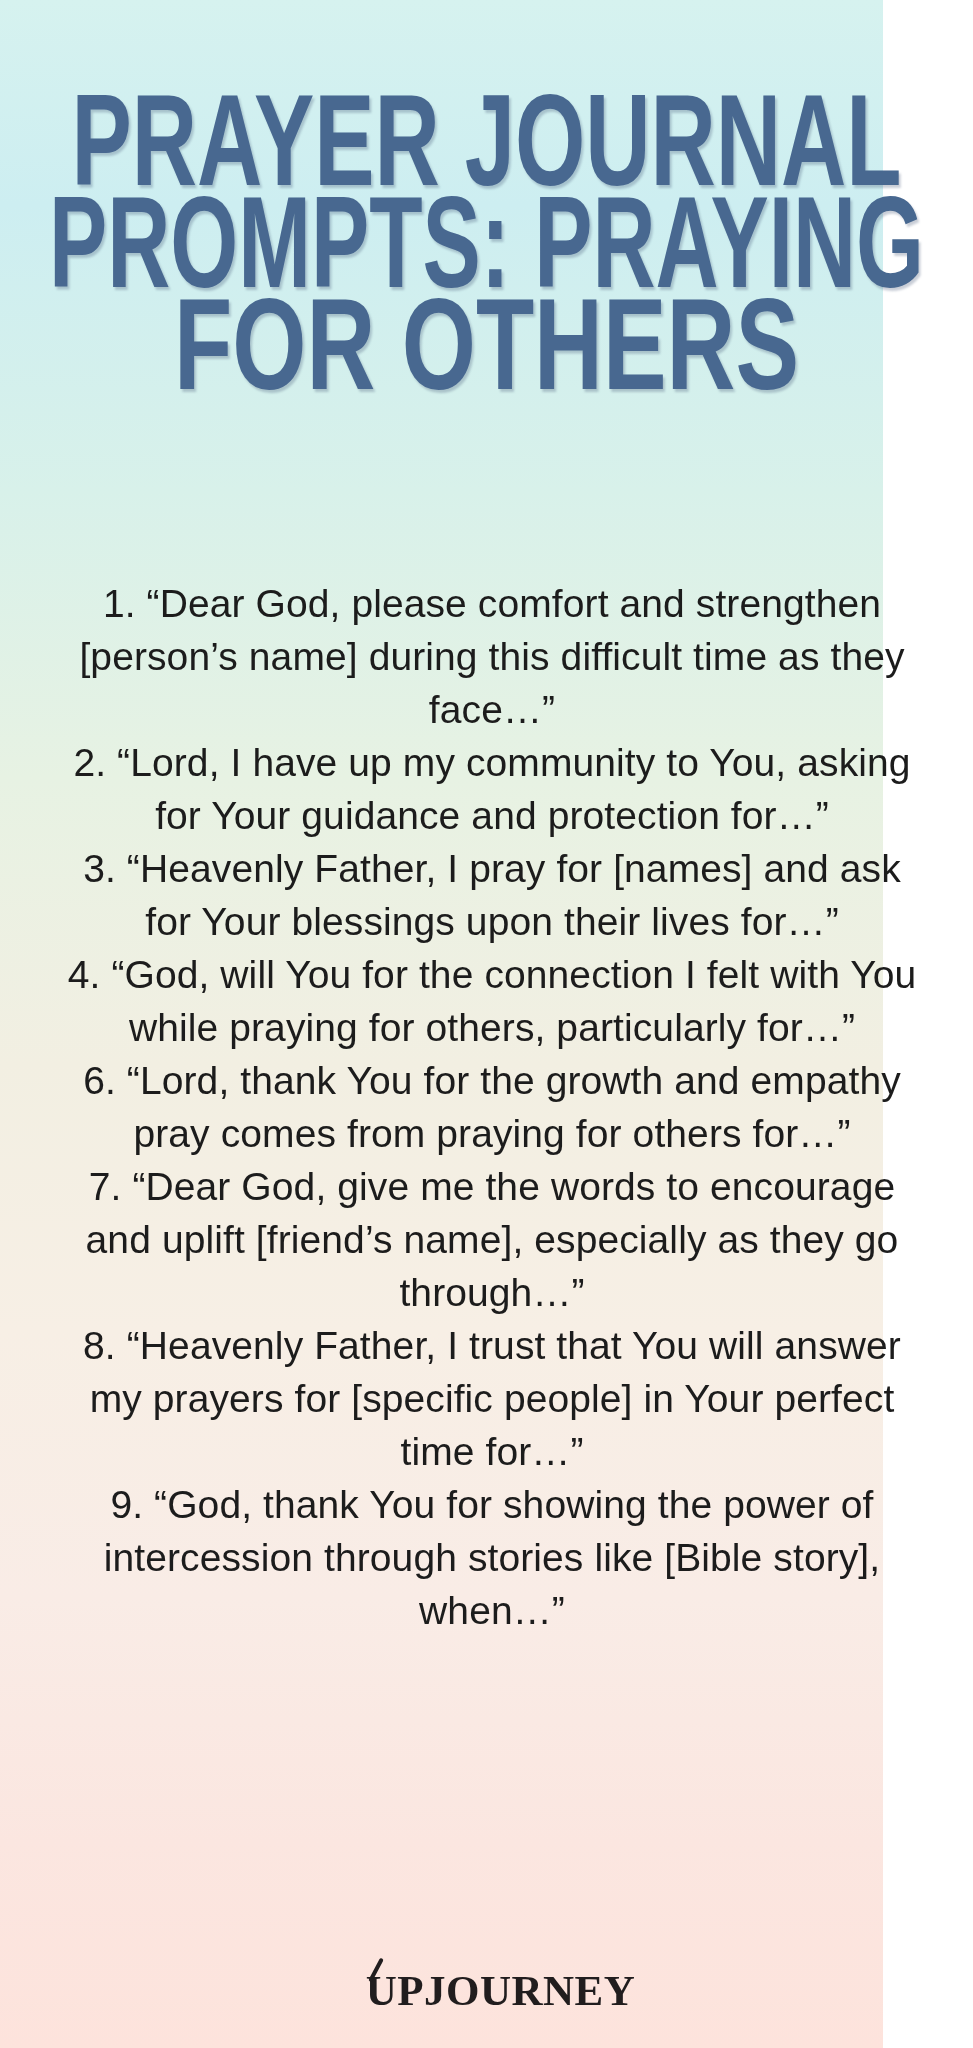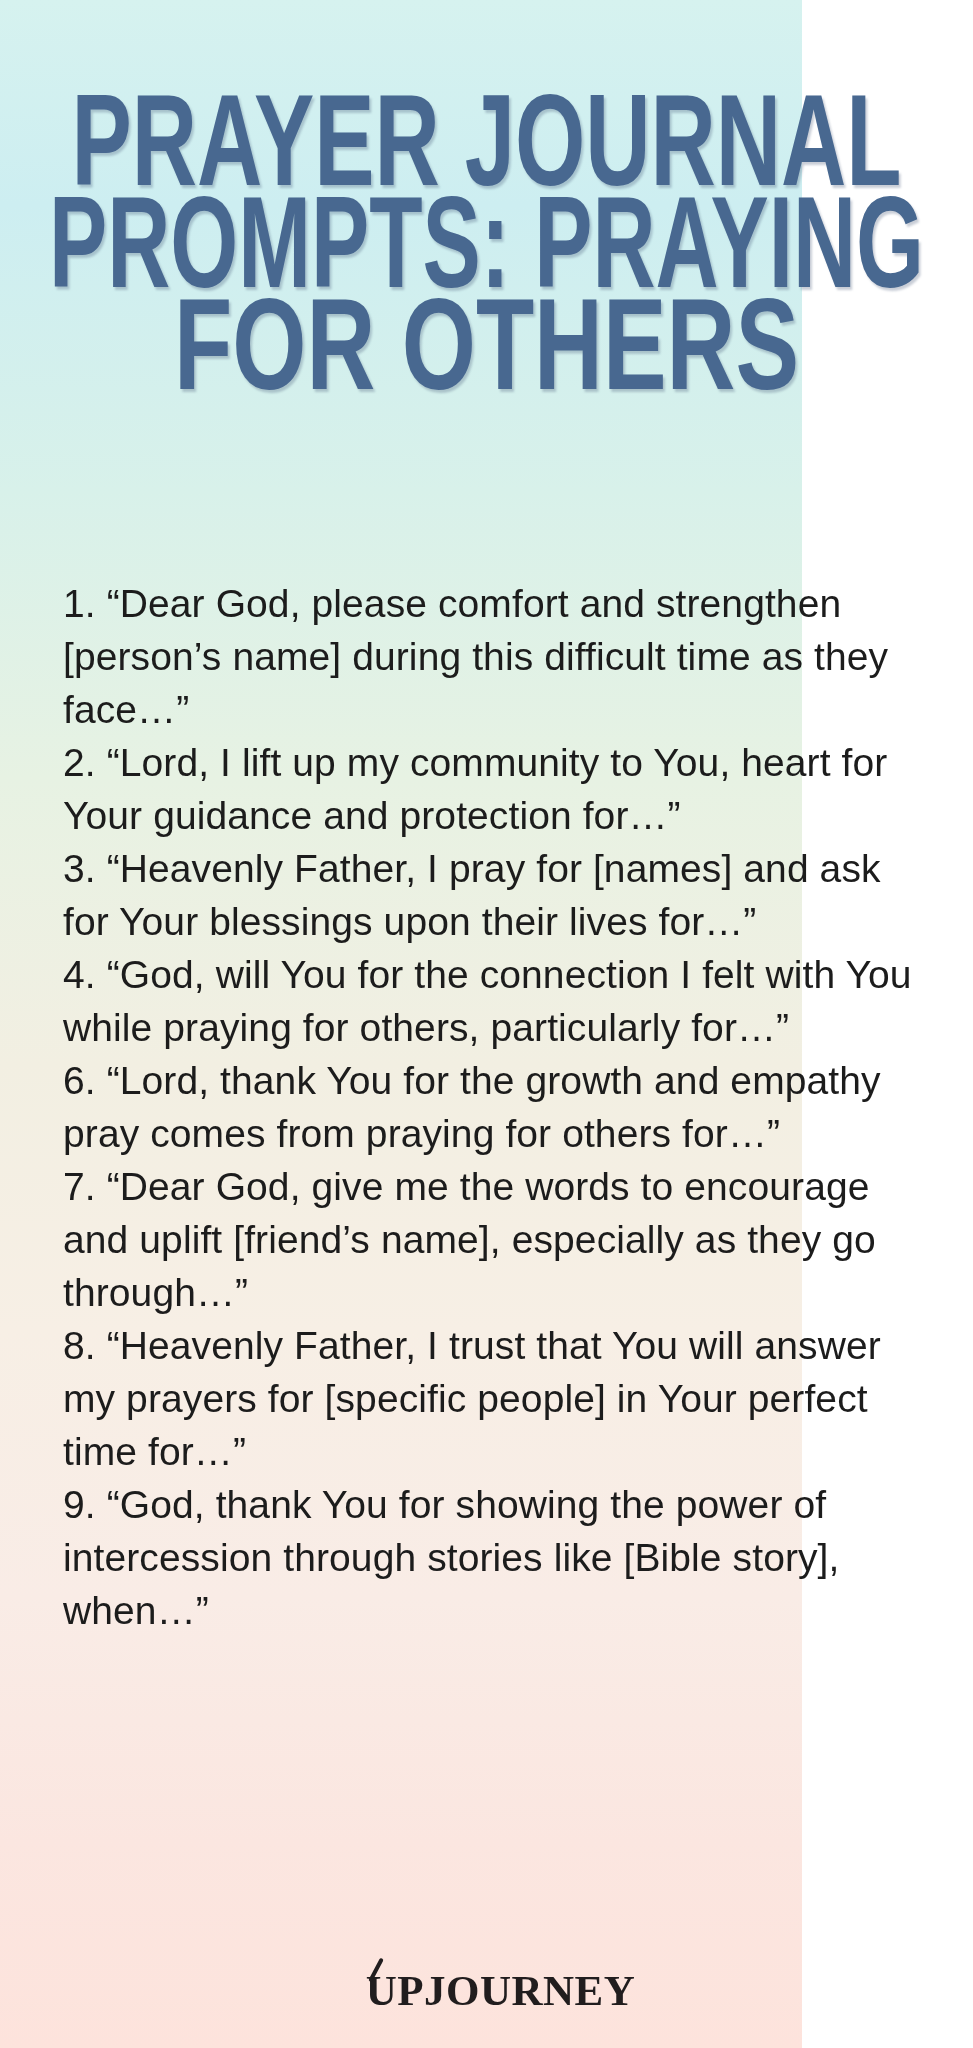--- a/index.html
+++ b/index.html
@@ -3,21 +3,21 @@
 <meta charset="utf-8">
 <style>
   html, body { margin: 0; padding: 0; }
   body {
     width: 973px; height: 2048px;
     font-family: "Liberation Sans", "DejaVu Sans", sans-serif;
     overflow: hidden;
   }
   .page {
     position: relative;
-    width: 802px; height: 2048px;
+    width: 883px; height: 2048px;
     background: linear-gradient(180deg,
       #d6f2ef 0%,
       #cdeef1 10%,
       #d8f1ea 24%,
       #e7f2e3 38%,
       #f2efe2 52%,
       #f7efe5 65%,
       #f9ece6 78%,
       #fbe6e0 90%,
       #fde3dc 100%);
@@ -33,20 +33,21 @@
   }
   .prompts {
     position: absolute;
     top: 577px;
     left: 63px;
     width: 858px;
     color: #1c1c1c;
     font-size: 39px;
     line-height: 53px;
     letter-spacing: 0.1px;
+    text-align: center;
   }
   .prompt { margin: 0; }
   .footer {
     position: absolute;
     top: 1966px;
     left: 0;
     width: 973px;
     text-align: center;
   }
   .logo-wrap {
@@ -80,21 +81,21 @@
   <svg class="title-svg" width="973" height="450" viewBox="0 0 973 450" aria-hidden="false">
     <g transform="scale(1,1.8)" font-size="72" stroke-width="3.5" paint-order="stroke fill">
       <text x="486.5" y="102.8" text-anchor="middle" textLength="830" lengthAdjust="spacingAndGlyphs" fill="#486890">PRAYER JOURNAL</text>
       <text x="486.5" y="159.4" text-anchor="middle" textLength="875" lengthAdjust="spacingAndGlyphs" fill="#486890">PROMPTS: PRAYING</text>
       <text x="486.5" y="216.1" text-anchor="middle" textLength="625" lengthAdjust="spacingAndGlyphs" fill="#486890">FOR OTHERS</text>
     </g>
   </svg>
 
   <div class="prompts">
     <p class="prompt"><span>1.</span> <span>“Dear God, please comfort and strengthen [person’s name] during this difficult time as they face…”</span></p>
-    <p class="prompt"><span>2.</span> <span>“Lord, I lift up my community to You, heart for Your guidance and protection for…”</span></p>
+    <p class="prompt"><span>2.</span> <span>“Lord, I have up my community to You, asking for Your guidance and protection for…”</span></p>
     <p class="prompt"><span>3.</span> <span>“Heavenly Father, I pray for [names] and ask for Your blessings upon their lives for…”</span></p>
     <p class="prompt"><span>4.</span> <span>“God, will You for the connection I felt with You while praying for others, particularly for…”</span></p>
     <p class="prompt"><span>6.</span> <span>“Lord, thank You for the growth and empathy pray comes from praying for others for…”</span></p>
     <p class="prompt"><span>7.</span> <span>“Dear God, give me the words to encourage and uplift [friend’s name], especially as they go through…”</span></p>
     <p class="prompt"><span>8.</span> <span>“Heavenly Father, I trust that You will answer my prayers for [specific people] in Your perfect time for…”</span></p>
     <p class="prompt"><span>9.</span> <span>“God, thank You for showing the power of intercession through stories like [Bible story], when…”</span></p>
   </div>
 
   <div class="footer">
     <div class="logo-wrap">

